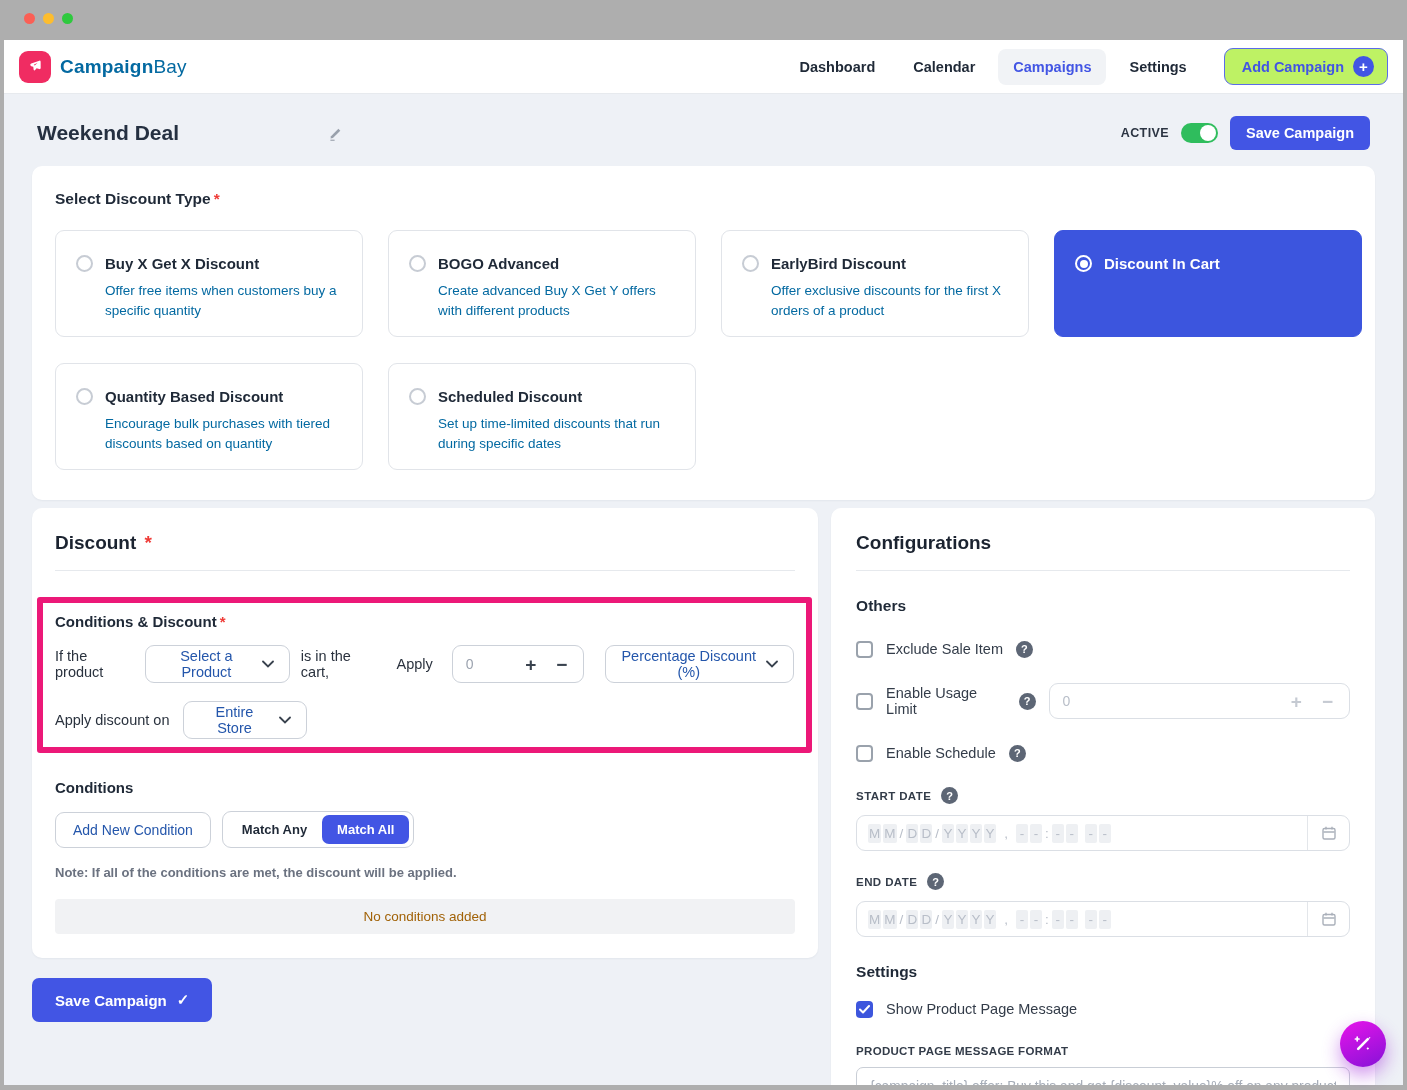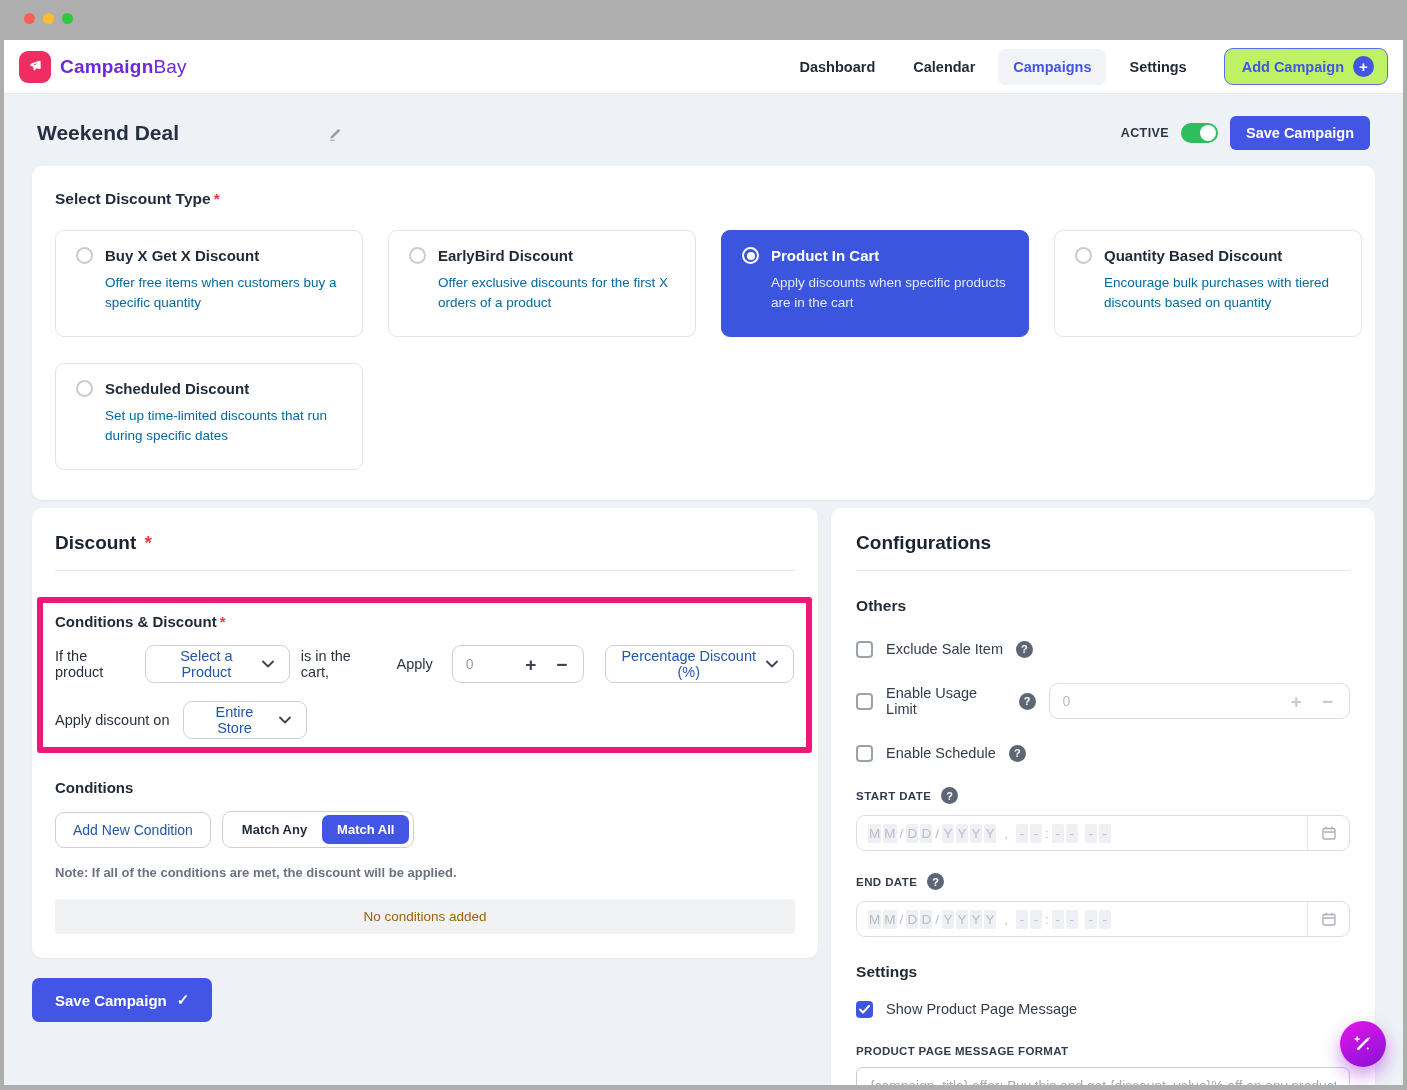--- a/index.html
+++ b/index.html
@@ -21,21 +21,21 @@
   
   .topbar {
     height:54px; background:#fff; display:flex; align-items:center;
     justify-content:space-between; padding:0 15px; border-bottom:1px solid #e7eaee;
   }
   .brand { display:flex; align-items:center; gap:9px; cursor:pointer; }
   .brand-badge {
     width:32px; height:32px; border-radius:9px; background:#f02c62;
     display:flex; align-items:center; justify-content:center;
   }
-  .brand-text { font-size:19px; color:#6d28d9; letter-spacing:.2px; }
+  .brand-text { font-size:19px; color:#0369a1; letter-spacing:.2px; }
   .brand-text b { font-weight:800; }
   .topnav { display:flex; align-items:center; gap:8px; }
   .nav-item {
     font-size:14.5px; font-weight:700; color:#1f2937; padding:10px 15px;
     border-radius:8px; cursor:pointer; text-decoration:none;
   }
   .nav-item.active { color:#4255e4; background:#f1f3f6; }
   .btn-add {
     display:flex; align-items:center; gap:9px; background:#bef264;
     border:1.5px solid #5b6ce8; color:#4255e4; font-weight:700; font-size:14.5px;
@@ -61,21 +61,21 @@
     font-family:"Liberation Sans",sans-serif;
   }
   
   .content { padding:0 28px; }
   .card { background:#fff; border-radius:10px; box-shadow:0 1px 2px rgba(25,35,60,.05); }
   .type-section { padding:24px 23px 30px 23px; }
   .sec-heading { font-size:15.5px; font-weight:800; color:#1f2937; }
   .req { color:#ef3b37; margin-left:3px; font-weight:800; }
   .type-grid { margin-top:22px; display:grid; grid-template-columns:repeat(4,308px); gap:26px 25px; }
   .type-card {
-    border:1px solid #e1e4e9; border-radius:9px; padding:16px 20px; height:107px;
+    border:1px solid #e1e4e9; border-radius:9px; padding:24px 20px; height:107px;
     cursor:pointer; background:#fff;
   }
   .type-card .tc-top { display:flex; align-items:center; gap:12px; }
   .radio {
     width:17px; height:17px; border-radius:50%; border:2px solid #c7ccd4; flex:0 0 17px; background:#fff;
   }
   .type-card .tc-title { font-size:15px; font-weight:800; color:#1f2937; }
   .type-card .tc-desc { font-size:13.5px; color:#0369a1; line-height:20px; margin:9px 0 0 29px; }
   .type-card.selected { background:#3c55de; border-color:#3c55de; }
   .type-card.selected .tc-title { color:#fff; }
@@ -258,35 +258,41 @@
       <div class="type-grid">
 
         <div class="type-card">
           <div class="tc-top">
               <span class="radio"></span>
             <span class="tc-title">Buy X Get X Discount</span>
             </div>
           <div class="tc-desc">Offer free items when customers buy a specific quantity</div>
         </div>
 
+        <div class="type-card">
+          <div class="tc-top">
+              <span class="radio"></span>
+            <span class="tc-title">BOGO Advanced</span>
+            </div>
+          <div class="tc-desc">Create advanced Buy X Get Y offers with different products</div>
+        </div>
 
         <div class="type-card">
           <div class="tc-top">
               <span class="radio"></span>
             <span class="tc-title">EarlyBird Discount</span>
             </div>
           <div class="tc-desc">Offer exclusive discounts for the first X orders of a product</div>
         </div>
 
         <div class="type-card selected">
           <div class="tc-top">
               <span class="radio sel"></span>
-            <span class="tc-title">Product In Cart</span>
-            </div>
-          <div class="tc-desc">Apply discounts when specific products are in the cart</div>
+            <span class="tc-title">Discount In Cart</span>
+            </div>
         </div>
 
         <div class="type-card">
           <div class="tc-top">
               <span class="radio"></span>
             <span class="tc-title">Quantity Based Discount</span>
             </div>
           <div class="tc-desc">Encourage bulk purchases with tiered discounts based on quantity</div>
         </div>
 

